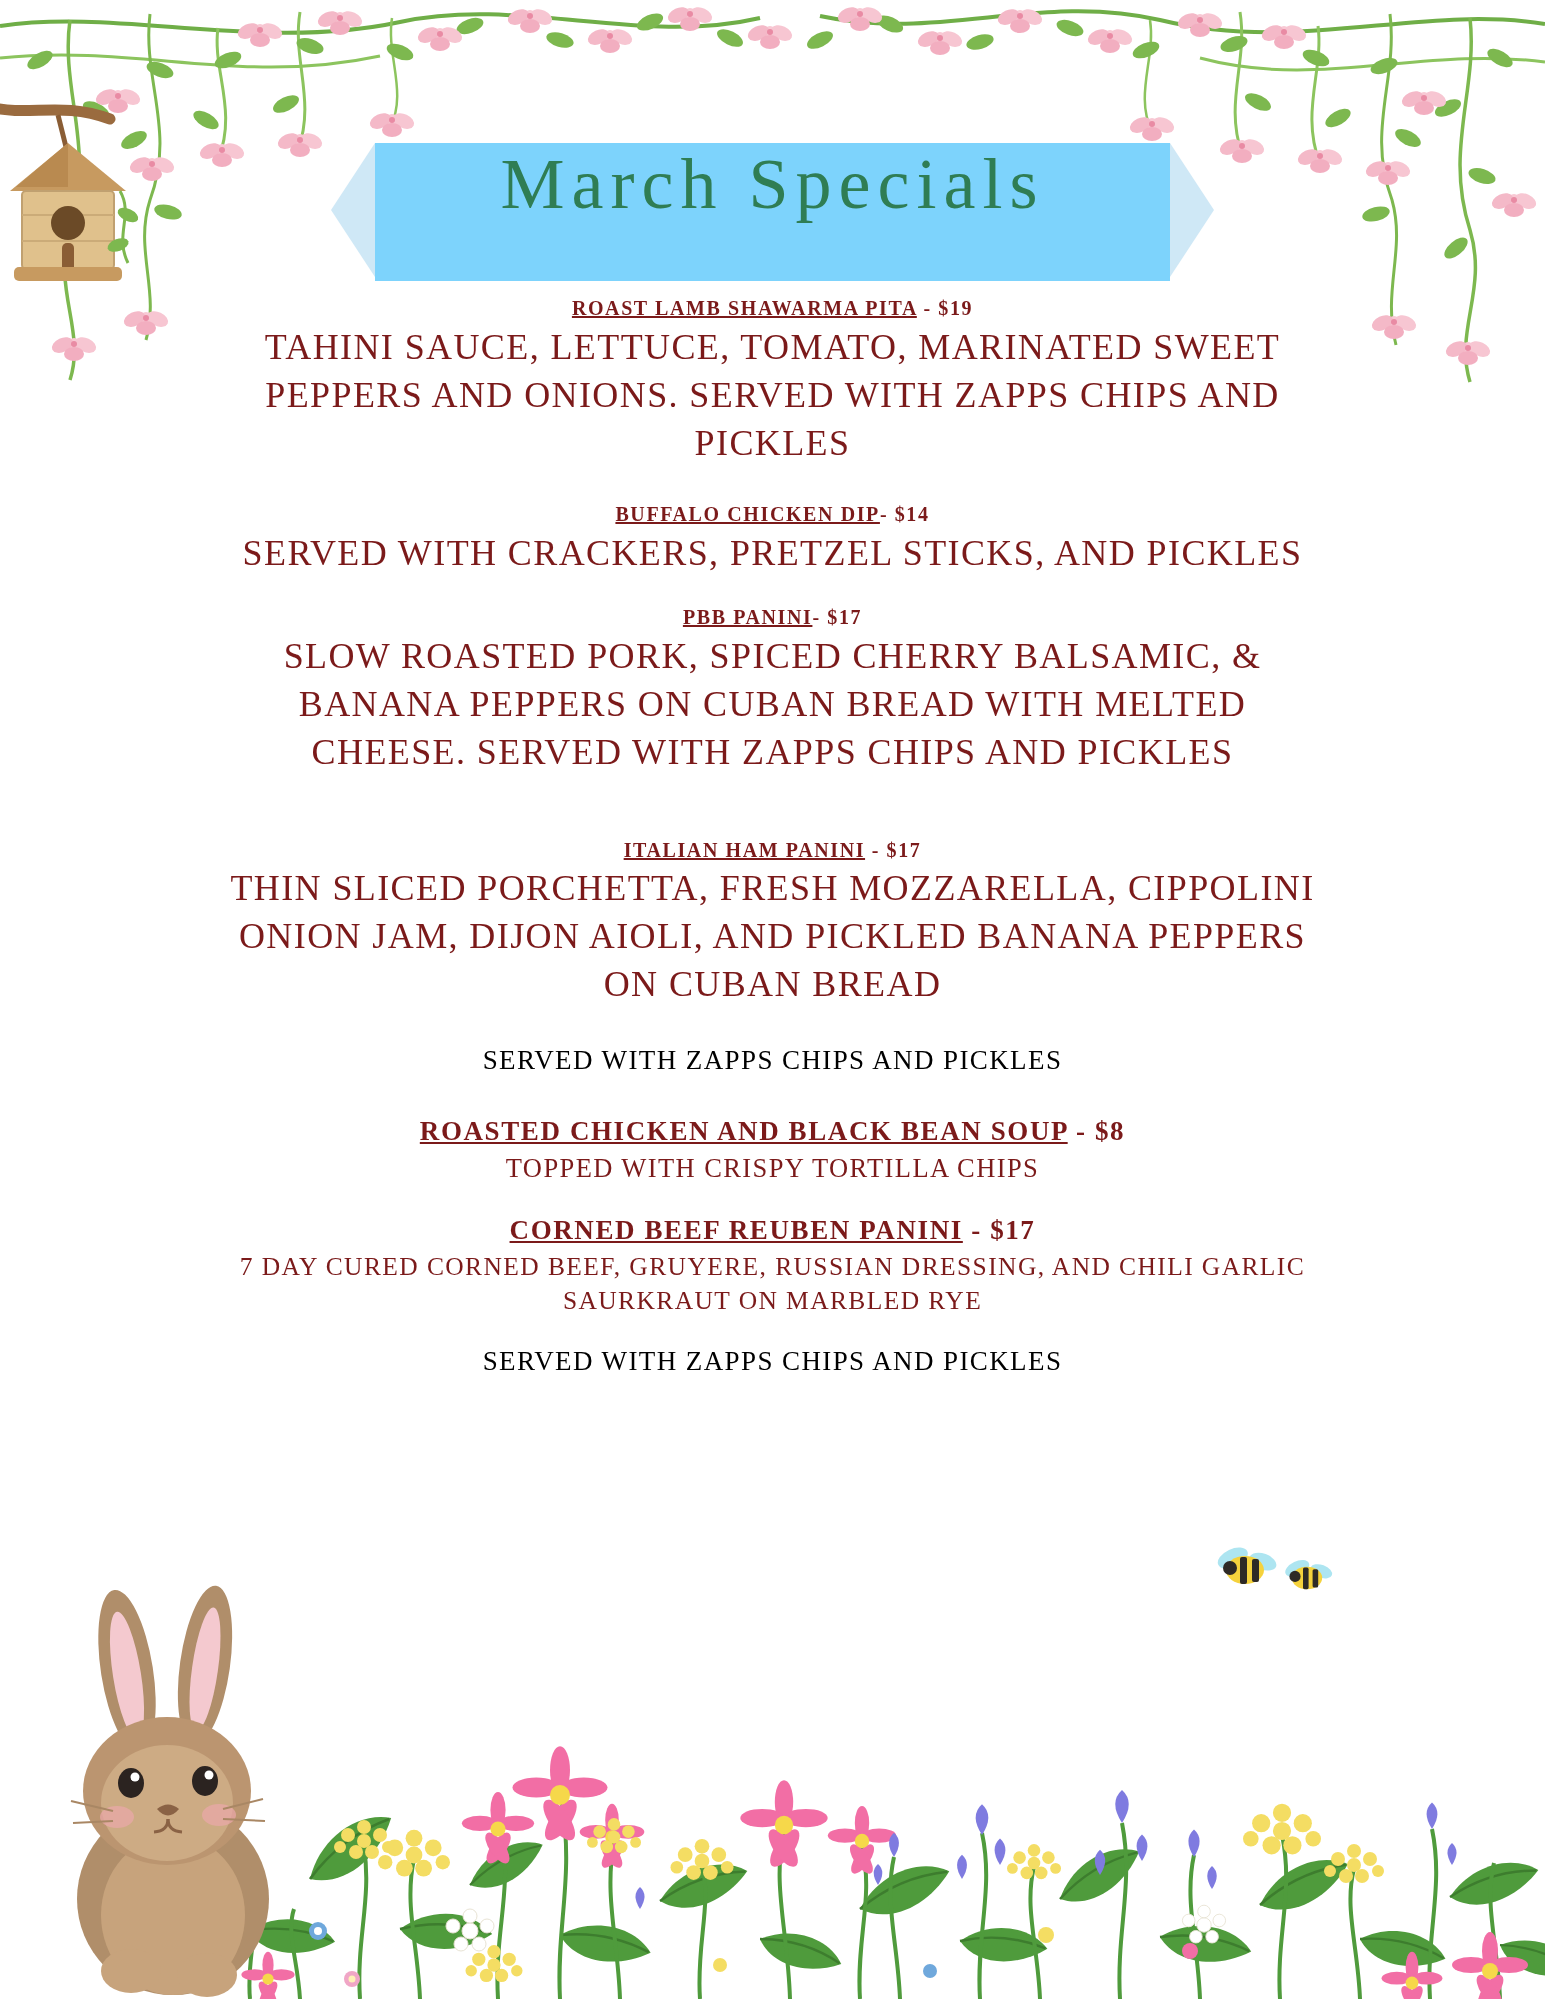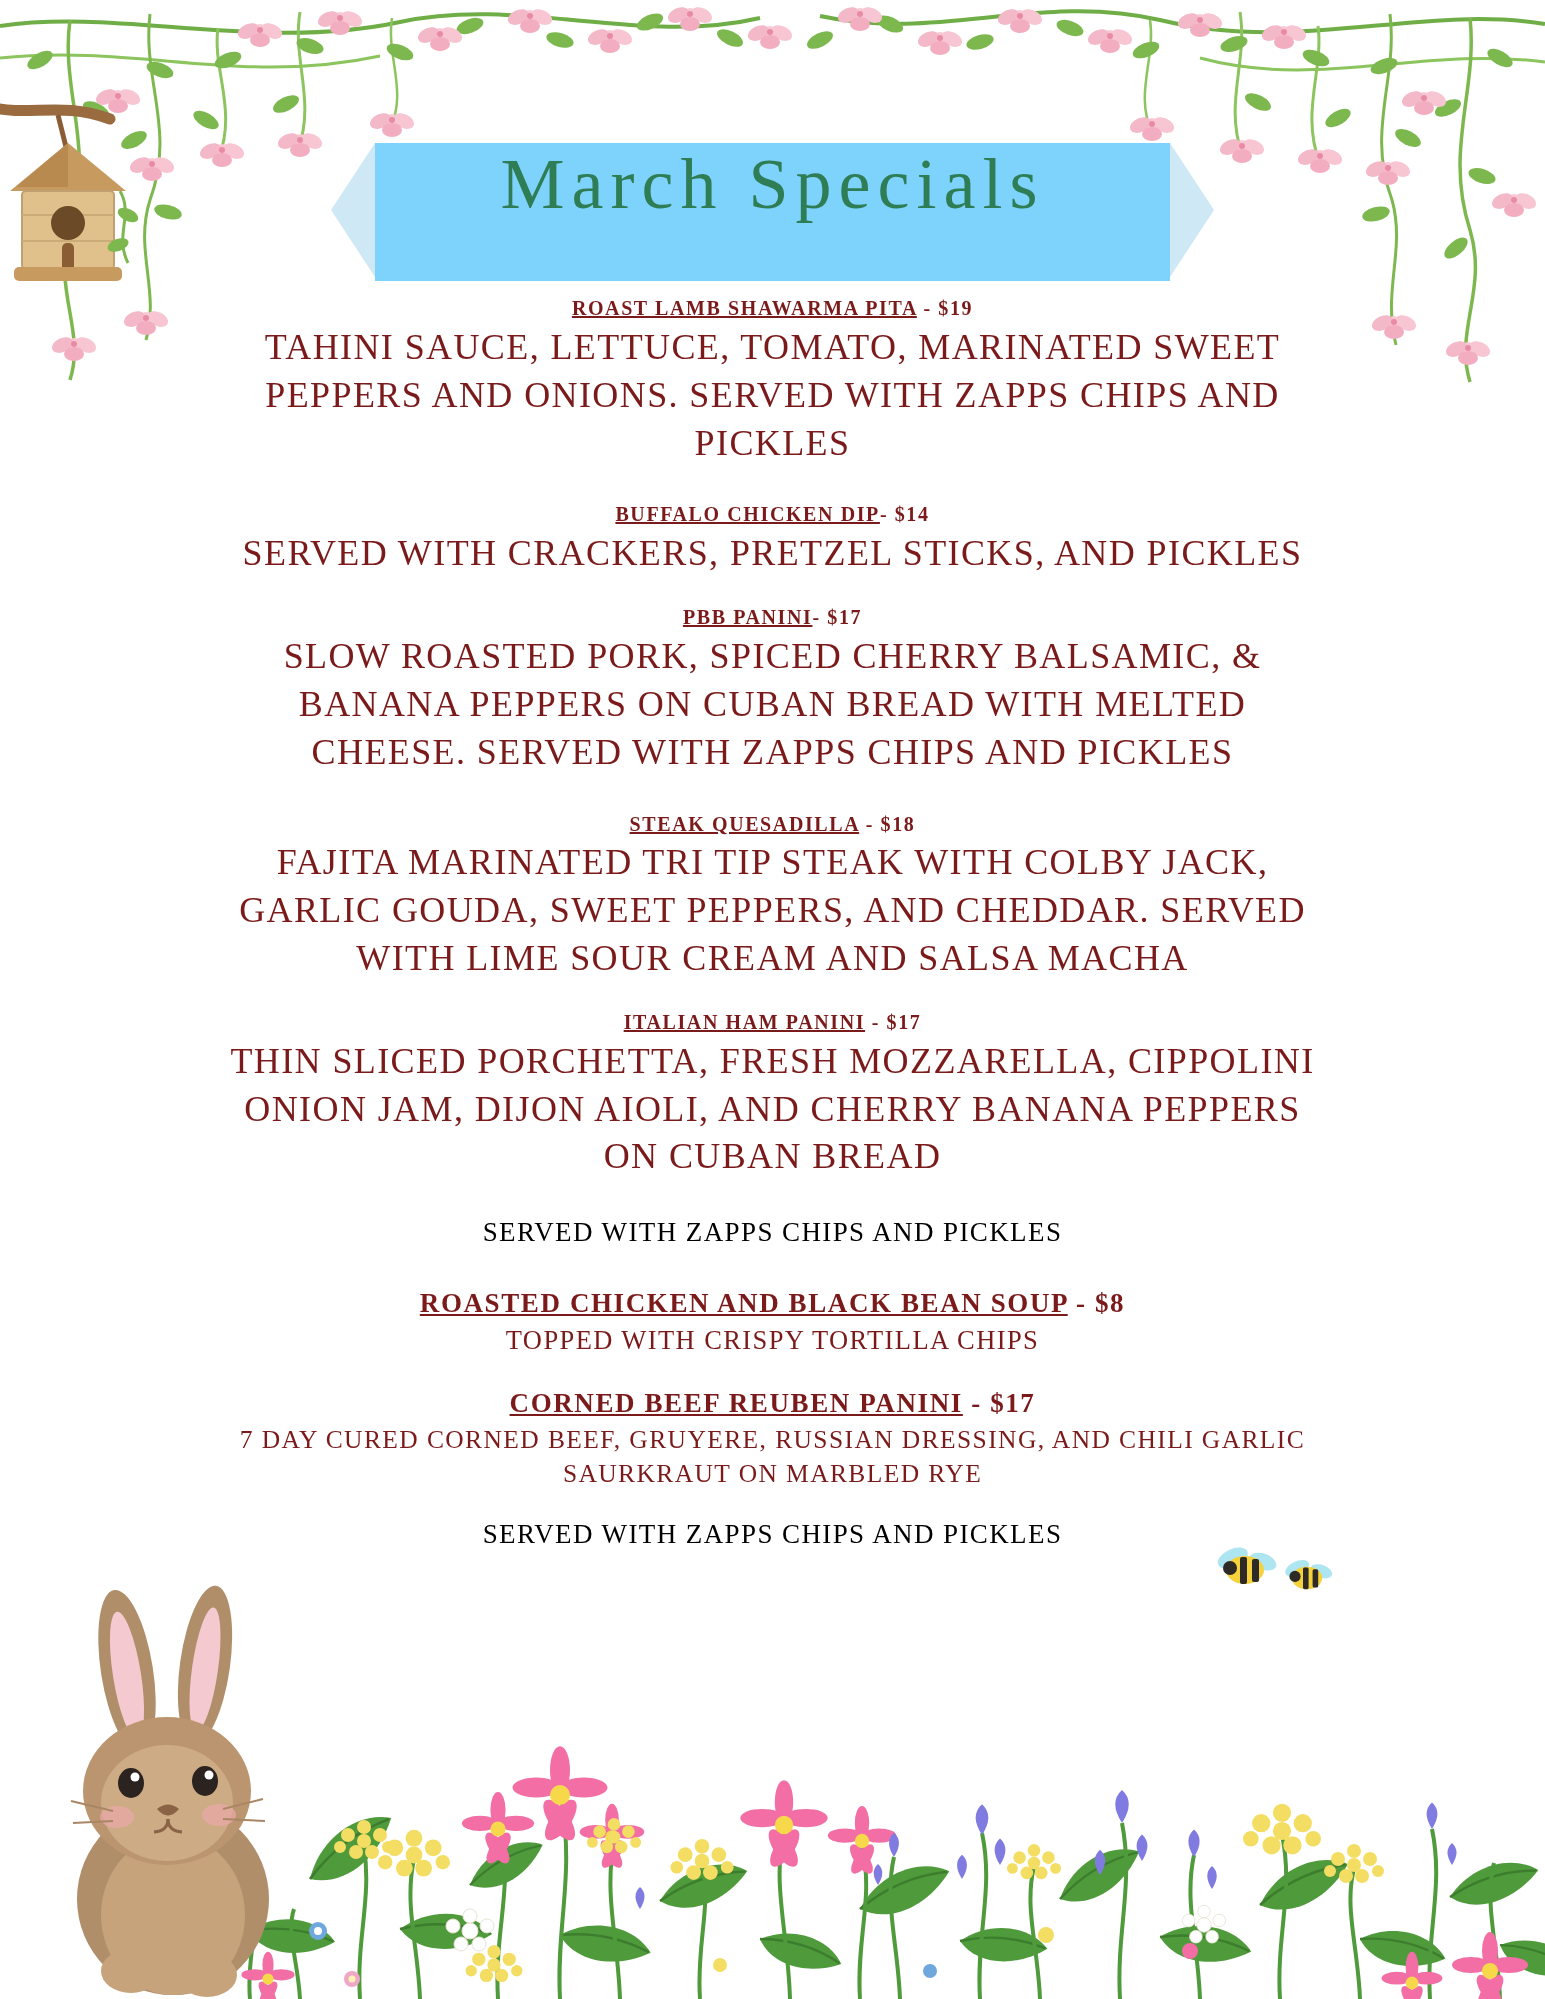--- a/index.html
+++ b/index.html
@@ -320,36 +320,29 @@
 
   <div class="item">
     <div class="item-name">
       <span class="nm">PBB PANINI</span><span>- $17</span>
     </div>
     <div class="item-desc">SLOW ROASTED PORK, SPICED CHERRY BALSAMIC, &amp; BANANA PEPPERS ON CUBAN BREAD WITH MELTED CHEESE. SERVED WITH ZAPPS CHIPS AND PICKLES</div>
   </div>
 
   <div class="gap-lg"></div>
 
-  <div class="item">
-    <div class="item-name">
-      <span class="nm">STEAK QUESADILLA</span>
-      <span>- $18</span>
-    </div>
-    <div class="item-desc">FAJITA MARINATED TRI TIP STEAK WITH COLBY JACK, GARLIC GOUDA, SWEET PEPPERS, AND CHEDDAR. SERVED WITH LIME SOUR CREAM AND SALSA MACHA</div>
-  </div>
 
   <div class="gap-md"></div>
 
   <div class="item">
     <div class="item-name">
       <span class="nm">ITALIAN HAM PANINI</span>
       <span>- $17</span>
     </div>
-    <div class="item-desc">THIN SLICED PORCHETTA, FRESH MOZZARELLA, CIPPOLINI ONION JAM, DIJON AIOLI, AND CHERRY BANANA PEPPERS ON CUBAN BREAD</div>
+    <div class="item-desc">THIN SLICED PORCHETTA, FRESH MOZZARELLA, CIPPOLINI ONION JAM, DIJON AIOLI, AND PICKLED BANANA PEPPERS ON CUBAN BREAD</div>
   </div>
 
   <div class="gap-lg"></div>
 
   <div class="note">SERVED WITH ZAPPS CHIPS AND PICKLES</div>
 
   <div class="gap-lg"></div>
 
   <div class="item small-item">
     <div class="item-name">

